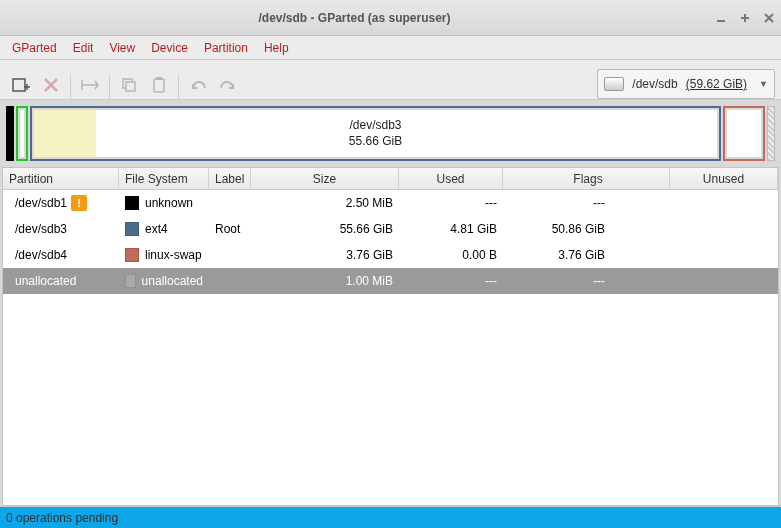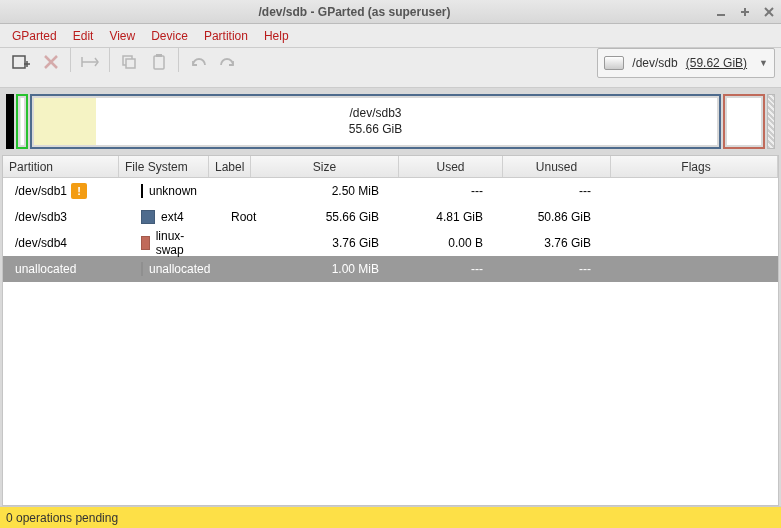--- a/index.html
+++ b/index.html
@@ -1,28 +1,28 @@
 <!DOCTYPE html>
 <html><head>
 <meta charset="utf-8">
 <style>
 * { margin: 0; padding: 0; box-sizing: border-box; font-family: "Segoe UI", Arial, sans-serif; font-size: 12px; }
 body { background: #d9d9d9; width: 781px; height: 528px; overflow: hidden; display: flex; flex-direction: column; }
 
 
-.titlebar { height: 24px; background: linear-gradient(#e8e8e8,#d8d8d8); display: flex; align-items: center; border-bottom: 1px solid #bbb; }
+.titlebar { height: 36px; background: linear-gradient(#e8e8e8,#d8d8d8); display: flex; align-items: center; border-bottom: 1px solid #bbb; }
 .titlebar .title { flex: 1; text-align: center; color: #555; font-weight: bold; }
 .titlebar .tbtn { width: 18px; height: 16px; margin: 0 3px; display: flex; align-items: center; justify-content: center; color: #777; }
 
 
 .menubar { height: 24px; display: flex; align-items: center; padding: 0 4px; background: #ececec; border-bottom: 1px solid #ccc; }
 .menubar .mitem { padding: 3px 8px; color: #b91c1c; }
 
 
-.toolbar { height: 40px; background: #ececec; display: flex; align-items: flex-start; padding: 0 6px; border-bottom: 1px solid #ccc; }
+.toolbar { height: 40px; background: #ececec; display: flex; align-items: flex-end; padding: 0 6px; border-bottom: 1px solid #ccc; }
 .tbutton { width: 30px; height: 28px; display: flex; align-items: center; justify-content: center; border-radius: 2px; }
 .tbutton.disabled { opacity: 0.35; }
 .tsep { width: 1px; height: 24px; background: #ccc; margin: 0 4px; }
 .tool-spacer { flex: 1; }
 .device-sel { height: 30px; border: 1px solid #b8b8b8; background: #f5f5f5; border-radius: 2px; display: flex; align-items: center; padding: 0 6px; gap: 8px; }
 .device-sel .dicon { width: 20px; height: 14px; background: linear-gradient(#fff,#ccc); border: 1px solid #999; border-radius: 2px; }
 .device-sel .dname { color: #333; }
 .device-sel .dsize { color: #333; text-decoration: underline; }
 .device-sel .dchev { color: #666; font-size: 9px; margin-left: 4px; }
 
@@ -34,37 +34,37 @@
 .pbox .label { position: absolute; inset: 0; display: flex; flex-direction: column; align-items: center; justify-content: center; color: #222; font-size: 12px; line-height: 1.3; }
 .hatch { background: repeating-linear-gradient(45deg,#ccc,#ccc 2px,#eee 2px,#eee 4px); border: 1px solid #bbb; }
 
 
 .tabwrap { margin: 0 2px; flex: 1; display: flex; flex-direction: column; border: 1px solid #c5c5c5; background: #fff; overflow: hidden; }
 .thead { display: flex; height: 22px; background: linear-gradient(#f7f7f7,#e7e7e7); border-bottom: 1px solid #ccc; }
 .thead .th { border-right: 1px solid #d0d0d0; padding: 3px 6px; color: #333; display: flex; align-items: center; }
 .tbody { flex: 1; overflow: auto; }
 .trow { display: flex; height: 26px; align-items: center; border-bottom: 1px solid transparent; }
 .trow.sel { background: #9a9a9a; color: #fff; }
-.trow .td { padding: 0 22px; display: flex; align-items: center; height: 100%; }
+.trow .td { padding: 0 6px; display: flex; align-items: center; height: 100%; }
 .fsswatch { width: 14px; height: 14px; margin-right: 6px; display: inline-block; border: 1px solid rgba(0,0,0,0.15); }
 .warnico { width: 16px; height: 16px; background: #f39c12; border-radius: 2px; display: inline-flex; align-items: center; justify-content: center; color: #fff; font-weight: bold; font-size: 11px; margin-left: 4px; }
 
 
 .c-part { width: 116px; }
 .c-fs { width: 90px; }
 .c-lbl { width: 42px; }
 .c-size { width: 148px; justify-content: flex-end; text-align: right; }
 .c-used { width: 104px; justify-content: flex-end; text-align: right; }
 .c-unused { width: 108px; justify-content: flex-end; text-align: right; }
 .c-flags { flex: 1; padding-left: 10px !important; }
 .th.c-size, .th.c-used, .th.c-unused { justify-content: center; }
 .th.c-flags { justify-content: center; }
 
 
-.statusbar { height: 22px; background: #fde047; border-top: 1px solid #ccc; display: flex; align-items: center; padding: 0 6px; color: #333; }
+.statusbar { height: 22px; background: #0ea5e9; border-top: 1px solid #ccc; display: flex; align-items: center; padding: 0 6px; color: #333; }
 </style>
 </head>
 <body>
 
 <div class="titlebar">
   <div class="title">/dev/sdb - GParted (as superuser)</div>
   <div class="tbtn">
       <svg width="12" height="12">
         <line x1="2" y1="9" x2="10" y2="9" stroke="#777" stroke-width="2"></line>
       </svg>
@@ -169,22 +169,22 @@
   <div class="hatch" style="width:8px;"></div>
 </div>
 
 <div class="tabwrap">
   <div class="thead">
     <div class="th c-part">Partition</div>
     <div class="th c-fs">File System</div>
     <div class="th c-lbl">Label</div>
     <div class="th c-size">Size</div>
     <div class="th c-used">Used</div>
+    <div class="th c-flags">Flags</div>
     <div class="th c-unused">Unused</div>
-    <div class="th c-flags">Flags</div>
   </div>
   <div class="tbody" id="tbody">
       <div class="trow">
         <div class="td c-part" style="padding-left: 12px;">
           <span>/dev/sdb1</span>
           <span class="warnico">!</span>
         </div>
         <div class="td c-fs">
           <span class="fsswatch" style="background: rgb(0, 0, 0);"></span>
           <span>unknown</span>

